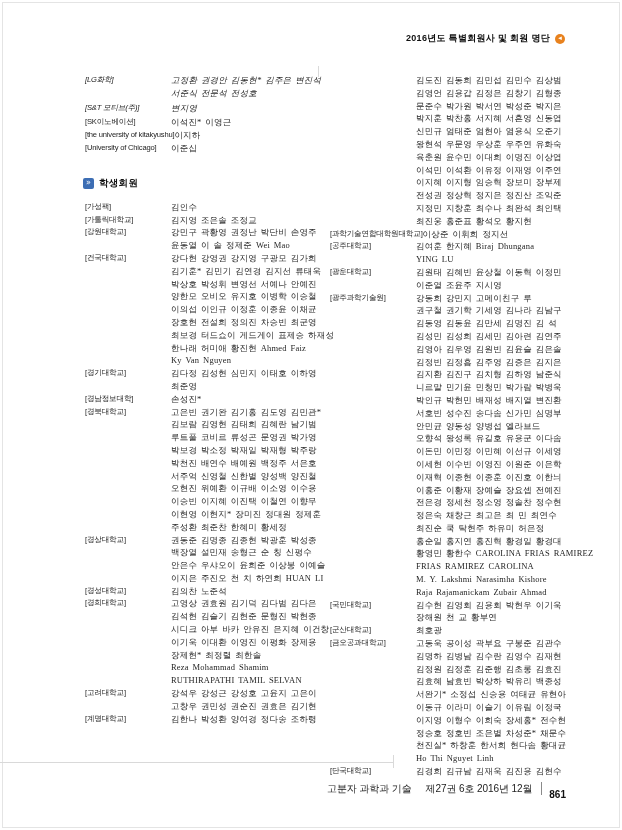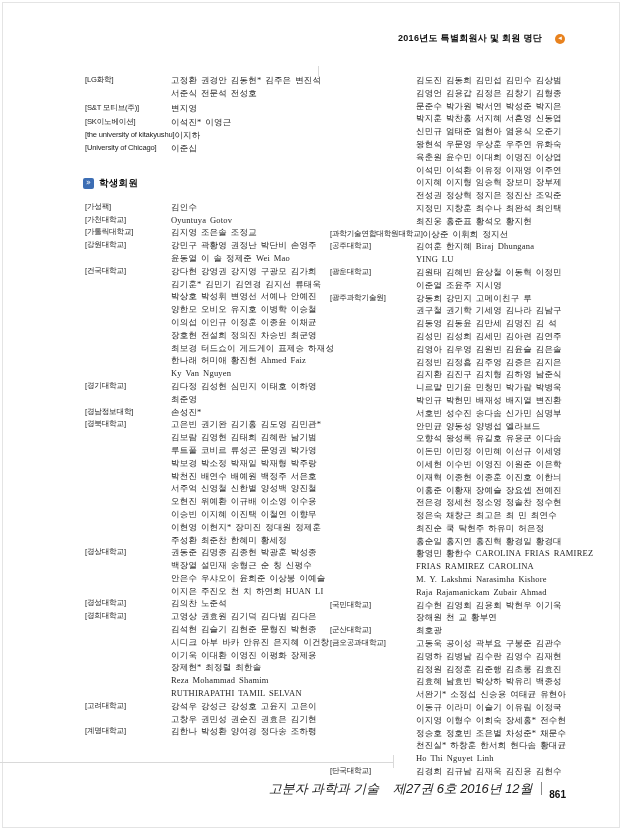--- a/index.html
+++ b/index.html
@@ -3,48 +3,48 @@
 <meta charset="utf-8">
 <style>
   html,body{margin:0;padding:0;}
   body{
     width:622px;height:830px;position:relative;background:#ffffff;
     font-family:"Liberation Serif","DejaVu Serif",serif;color:#2a2a2a;
     overflow:hidden;
   }
   .page-frame{position:absolute;inset:2px;border:1px solid #e4e4e4;pointer-events:none;}
   
-  .hdr{position:absolute;top:32px;right:57px;display:flex;align-items:center;gap:13px;}
+  .hdr{position:absolute;top:32px;right:57px;display:flex;align-items:center;gap:5px;}
   .hdr-title{font-family:"Liberation Sans","DejaVu Sans",sans-serif;font-weight:bold;
     font-size:9px;letter-spacing:.3px;color:#111;}
   .hdr-icon{width:10px;height:10px;border-radius:50%;display:inline-flex;
     align-items:center;justify-content:center;color:#fff;font-size:7px;line-height:1;
     font-family:"DejaVu Sans",sans-serif;}
   
   .col{position:absolute;top:74px;}
   .col-left{left:85px;width:240px;}
   .col-right{left:322px;width:245px;margin-left:8px;}
   .group{display:flex;align-items:flex-start;}
   .g-label{flex:0 0 86px;font-family:"Liberation Sans","DejaVu Sans",sans-serif;
     font-size:7.6px;line-height:12.8px;color:#1c1c1c;white-space:nowrap;letter-spacing:-0.2px;}
   .g-names{flex:1;min-width:0;}
   .m-line{font-size:8.5px;line-height:12.8px;white-space:nowrap;word-spacing:1.5px;
     letter-spacing:.2px;color:#262626;}
-  .gap-sm{margin-bottom:2px;}
+  .gap-sm{margin-bottom:2px;font-style:italic;}
   
   .section-hd{display:flex;align-items:center;gap:5px;margin:22px 0 11px -2px;}
   .section-icon{width:11px;height:11px;border-radius:2px;display:inline-flex;
     align-items:center;justify-content:center;color:#fff;font-size:8px;line-height:1;
     font-family:"DejaVu Sans",sans-serif;}
   .section-label{font-family:"Liberation Sans","DejaVu Sans",sans-serif;
     font-weight:bold;font-size:9.5px;color:#111;letter-spacing:.3px;}
   
   .ftr{position:absolute;top:777px;right:56px;display:flex;align-items:center;
     font-family:"Liberation Sans","DejaVu Sans",sans-serif;}
-  .ftr-text{font-size:13px;color:#222;letter-spacing:-0.1px;font-style:italic;}
+  .ftr-text{font-size:10px;color:#222;letter-spacing:-0.1px;}
   .ftr-issue{margin-left:14px;}
   .ftr-sep{width:1px;height:13px;background:#8a8a8a;margin:0 7px 0 9px;}
   .ftr-page{font-size:10px;font-weight:bold;color:#111;margin-top:12px;}
   
   .artifact{position:absolute;background:#d9d9d9;}
 </style>
 </head>
 <body>
 
 <div class="page-frame"></div>
@@ -87,26 +87,20 @@
       </div>
     </div>
     <div class="section-hd">
       <span class="section-icon" style="background: rgb(61, 110, 180);">»</span>
       <span class="section-label">학생회원</span>
     </div>
     <div class="group">
       <span class="g-label">[가성팩]</span>
       <div class="g-names">
         <div class="m-line">김인수</div>
-      </div>
-    </div>
-    <div class="group">
-      <span class="g-label">[가천대학교]</span>
-      <div class="g-names">
-        <div class="m-line">Oyuntuya Gotov</div>
       </div>
     </div>
     <div class="group">
       <span class="g-label">[가톨릭대학교]</span>
       <div class="g-names">
         <div class="m-line">김지영 조은솔 조정교</div>
       </div>
     </div>
     <div class="group">
       <span class="g-label">[강원대학교]</span>

